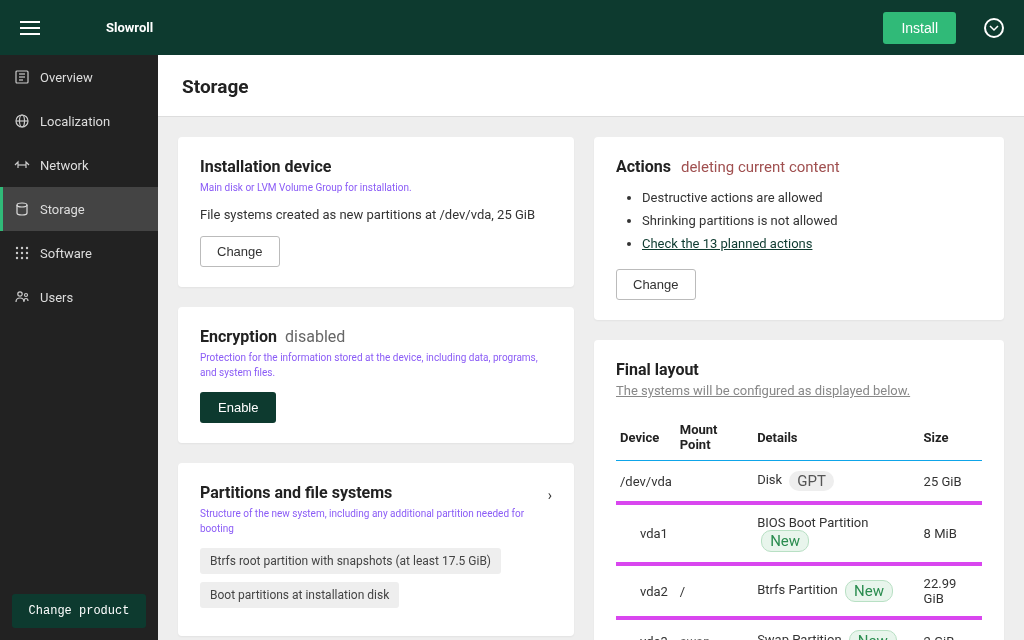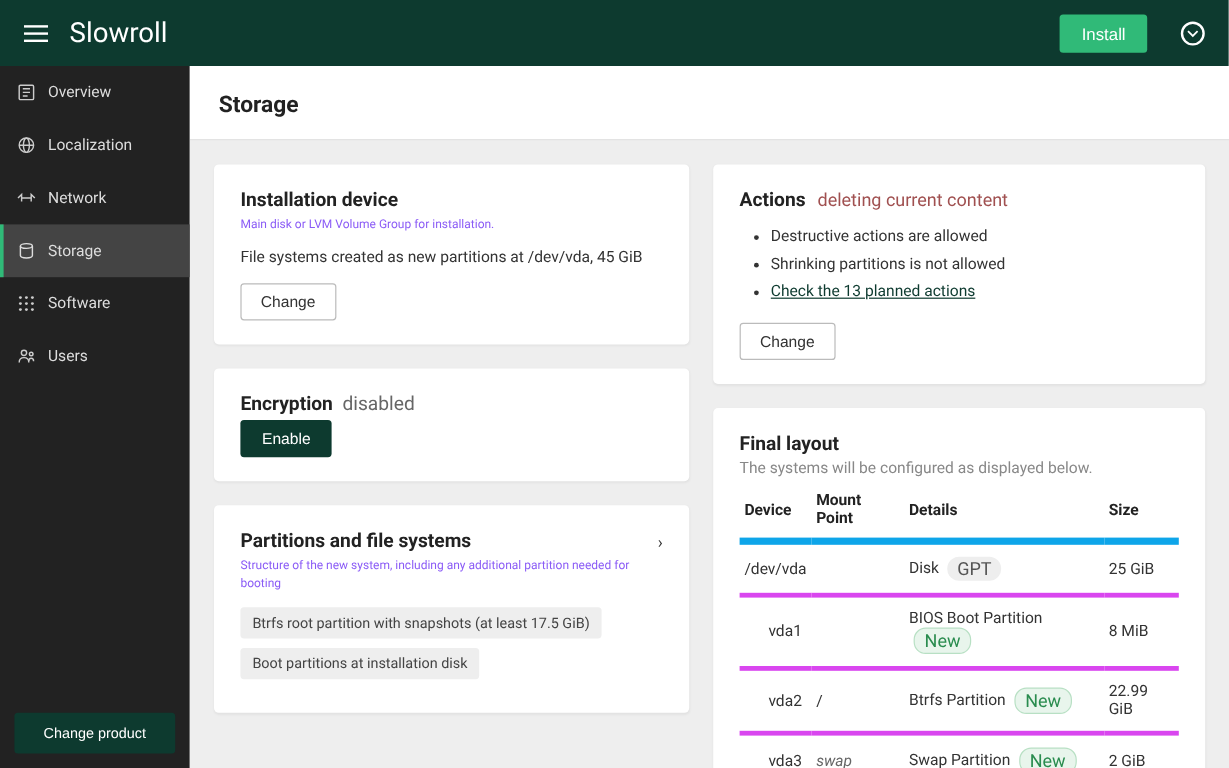--- a/index.html
+++ b/index.html
@@ -1,54 +1,54 @@
 <!DOCTYPE html>
 <html><head>
 <meta charset="utf-8">
 <style>
 * { box-sizing: border-box; margin: 0; padding: 0; }
 body { font-family: -apple-system, BlinkMacSystemFont, "Segoe UI", Roboto, Arial, sans-serif; background: #f5f5f5; color: #333; width: 1024px; height: 640px; overflow: hidden; }
 .header { height: 55px; background: #0d3a2f; display: flex; align-items: center; padding: 0 20px; justify-content: space-between; }
 .header-left { display: flex; align-items: center; gap: 18px; }
 .hamburger { width: 20px; height: 20px; display: flex; flex-direction: column; justify-content: center; gap: 4px; cursor: pointer; }
 .hamburger span { display: block; height: 2px; background: #fff; width: 100%; }
-.app-title { color: #fff; font-size: 23px; font-weight: 400; }
+.app-title { color: #fff; font-size: 13px; font-weight: 700; margin-left: 48px; }
 .header-right { display: flex; align-items: center; gap: 28px; }
 .install-btn { background: #30ba78; color: #fff; border: none; padding: 8px 18px; font-size: 14px; border-radius: 3px; cursor: pointer; font-weight: 500; }
 .status-circle { width: 20px; height: 20px; border: 2px solid #fff; border-radius: 50%; display: flex; align-items: center; justify-content: center; }
 .status-circle svg { width: 10px; height: 10px; }
 .layout { display: flex; height: calc(640px - 55px); }
 .sidebar { width: 158px; background: #222; display: flex; flex-direction: column; }
 .sidebar-item { display: flex; align-items: center; gap: 10px; padding: 14px 14px; color: #ddd; font-size: 13px; cursor: pointer; }
 .sidebar-item.active { background: #444; border-left: 3px solid #30ba78; padding-left: 11px; }
 .sidebar-item svg { width: 16px; height: 16px; flex-shrink: 0; }
 .sidebar-spacer { flex: 1; }
-.change-product { margin: 12px; background: #0d3a2f; color: #fff; border: none; padding: 10px 12px; font-size: 12px; border-radius: 3px; cursor: pointer; }
+.change-product { margin: 12px; background: #0d3a2f; color: #fff; border: none; padding: 10px 12px; font-size: 12px; border-radius: 3px; cursor: pointer; font-family: Liberation Mono, monospace; }
 .main { flex: 1; background: #eee; overflow-y: auto; }
 .page-title { font-size: 19px; font-weight: 700; padding: 20px 24px 18px; color: #222; background: #fff; border-bottom: 1px solid #ddd; }
 .content { padding: 20px; display: flex; gap: 20px; }
 .col { display: flex; flex-direction: column; gap: 20px; }
 .col-left { flex: 1; }
 .col-right { width: 410px; }
 .card { background: #fff; border-radius: 4px; padding: 20px 22px; box-shadow: 0 1px 2px rgba(0,0,0,0.05); }
 .card-title { font-size: 16px; font-weight: 700; color: #222; margin-bottom: 4px; display: flex; align-items: center; gap: 8px; }
 .card-title .status { font-weight: 400; color: #666; }
 .card-subtitle { font-size: 10px; color: #8b5cf6; margin-bottom: 12px; line-height: 1.5; }
 .card-text { font-size: 13px; color: #333; margin-bottom: 14px; }
 .btn-outline { background: #fff; border: 1px solid #bbb; padding: 7px 16px; font-size: 13px; border-radius: 3px; cursor: pointer; color: #333; }
 .btn-primary { background: #0d3a2f; color: #fff; border: none; padding: 8px 18px; font-size: 13px; border-radius: 3px; cursor: pointer; }
 .actions-title { font-size: 16px; font-weight: 700; color: #222; }
 .actions-status { font-size: 15px; color: #a05050; font-weight: 400; margin-left: 6px; }
 .actions-list { list-style: disc; padding-left: 26px; margin-top: 10px; margin-bottom: 14px; }
 .actions-list li { font-size: 13px; color: #333; padding: 4px 0; }
 .actions-list a { color: #0d3a2f; text-decoration: underline; }
 .final-title { font-size: 16px; font-weight: 700; color: #222; margin-bottom: 4px; }
-.final-sub { font-size: 13px; color: #888; margin-bottom: 4px; }
+.final-sub { font-size: 13px; color: #888; margin-bottom: 16px; text-decoration: underline; }
 table { width: 100%; border-collapse: collapse; font-size: 13px; }
-th { text-align: left; font-weight: 700; color: #222; padding: 8px 4px; border-bottom: 6px solid #0ea5e9; }
+th { text-align: left; font-weight: 700; color: #222; padding: 8px 4px; border-bottom: 1px solid #0ea5e9; }
 td { padding: 10px 4px; border-bottom: 4px solid #d946ef; color: #333; }
 .indent1 { padding-left: 24px; }
 .badge { display: inline-block; background: #eee; border-radius: 10px; padding: 1px 8px; font-size: 15px; color: #555; margin-left: 4px; vertical-align: middle; }
 .badge-new { background: #e8f5ec; color: #2a8c4f; border: 1px solid #b8e0c4; }
 .swap-italic { font-style: italic; color: #666; }
 .chip { display: inline-block; background: #eee; border-radius: 3px; padding: 6px 10px; font-size: 12px; color: #444; margin-right: 10px; margin-bottom: 8px; }
 .partitions-header { display: flex; justify-content: space-between; align-items: center; text-align: center; }
 .chevron { font-size: 14px; color: #333; cursor: pointer; }
 </style>
 </head>
@@ -136,29 +136,30 @@
 
   <div class="main">
     <div class="page-title">Storage</div>
     <div class="content">
 
       <div class="col col-left">
 
         <div class="card">
           <div class="card-title">Installation device</div>
           <div class="card-subtitle">Main disk or LVM Volume Group for installation.</div>
-          <div class="card-text">File systems created as new partitions at /dev/vda, 45 GiB</div>
+          <div class="card-text">File systems created as new partitions at /dev/vda, 25 GiB</div>
           <button class="btn-outline">Change</button>
         </div>
 
         <div class="card">
           <div class="card-title">
             <span>Encryption</span>
             <span class="status">disabled</span>
           </div>
+          <div class="card-subtitle">Protection for the information stored at the device, including data, programs, and system files.</div>
           <button class="btn-primary">Enable</button>
         </div>
 
         <div class="card">
           <div class="partitions-header">
             <div class="card-title">Partitions and file systems</div>
             <span class="chevron">›</span>
           </div>
           <div class="card-subtitle">Structure of the new system, including any additional partition needed for booting</div>
           <div>

